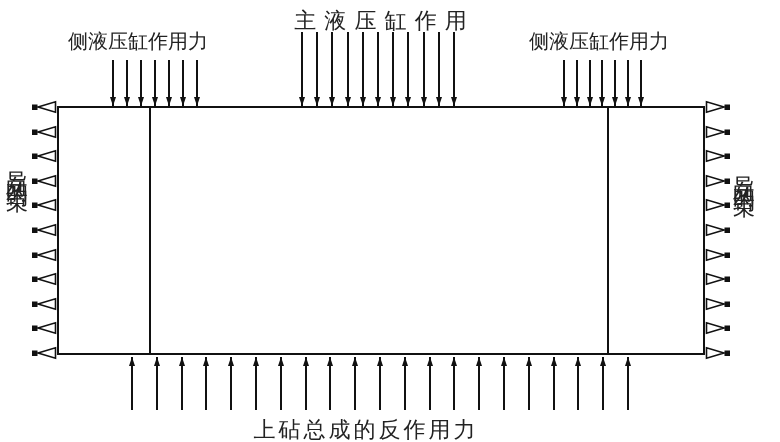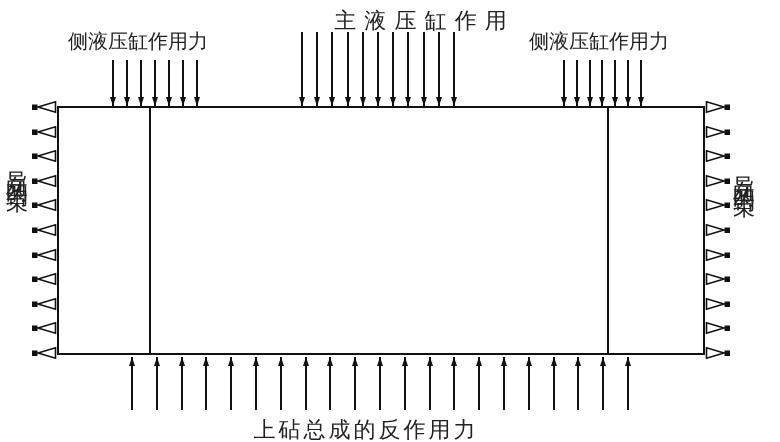--- a/index.html
+++ b/index.html
@@ -37,21 +37,21 @@
 
   
   .constraint-col{position:absolute;top:100px;height:260px;width:26px;
     display:flex;flex-direction:column;justify-content:space-between;}
   .constraint-col.left{left:31px;}
   .constraint-col.right{left:705px;}
   .constraint{display:block;}
 
   
   .h-label{position:absolute;white-space:nowrap;transform:translateX(-50%);}
-  .lbl-top-center{left:381px;top:6px;font-size:22px;letter-spacing:1px;margin-left:40px;}
+  .lbl-top-center{left:381px;top:6px;font-size:22px;letter-spacing:1px;}
   .lbl-top-left{left:138px;top:28px;font-size:20px;}
   .lbl-top-right{left:599px;top:28px;font-size:20px;}
   .lbl-bottom{left:366px;top:415px;font-size:22px;letter-spacing:3px;}
   .v-label{
     position:absolute;writing-mode:vertical-rl;text-orientation:upright;
     font-size:22px;letter-spacing:5px;line-height:1;
   }
   .v-label.left{left:6px;top:153px;}
   .v-label.right{left:733px;top:158px;}
 </style>

